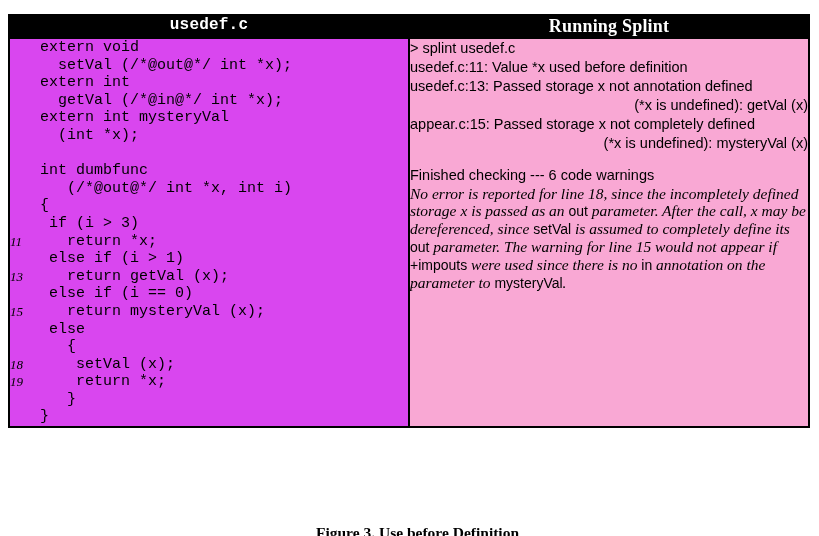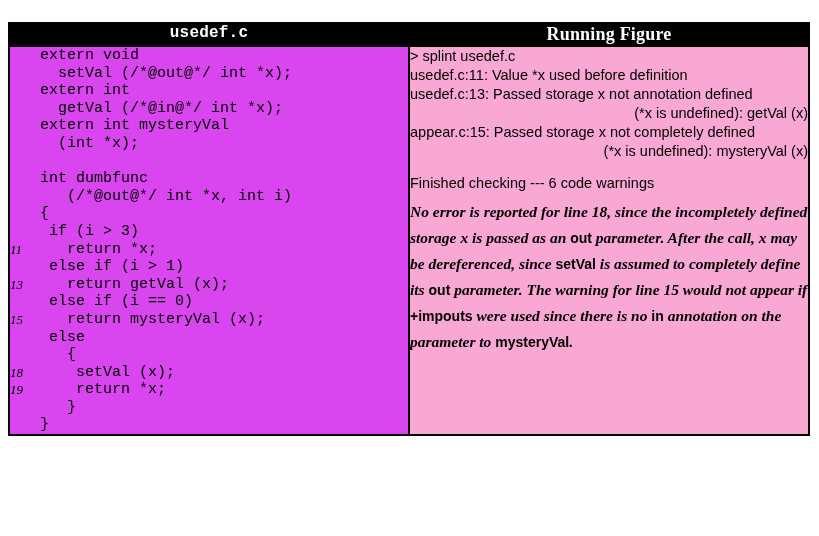--- a/index.html
+++ b/index.html
@@ -9,21 +9,21 @@
   }
   body {
     width: 819px;
     height: 536px;
     font-family: "Liberation Serif", serif;
     overflow: hidden;
   }
   .figure {
     position: absolute;
     left: 8px;
-    top: 22px;
+    top: 14px;
     width: 802px;
   }
   table.main {
     border-collapse: collapse;
     width: 802px;
     table-layout: fixed;
     border: 2px solid #000;
   }
   table.main td, table.main th {
     border: 2px solid #000;
@@ -90,23 +90,22 @@
     line-height: 19px;
     color: #000;
   }
   .out p { margin: 0; }
   .out .indent { padding-left: 74px; text-align: right; }
   .out .gap { height: 13px; }
   .note {
     font-family: "Liberation Serif", serif;
     font-style: italic;
     font-size: 15.5px;
-    line-height: 26px;
-    margin-top: 6px;
-    font-weight: bold;
+    line-height: 17px;
+    margin-top: 0;
   }
   .note .mono-ish {
     font-family: "Liberation Sans", sans-serif;
     font-style: normal;
     font-size: 14px;
   }
   .caption {
     position: absolute;
     left: 0;
     top: 510px;
@@ -118,21 +117,21 @@
   }
 </style>
 </head>
 <body>
 
 <div class="figure">
   <table class="main">
     <tbody>
         <tr>
       <th class="hdr hdr-left">usedef.c</th>
-      <th class="hdr hdr-right">Running Figure</th>
+      <th class="hdr hdr-right">Running Splint</th>
     </tr>
     <tr>
       <td class="code-cell">
         <div class="code" id="code-listing"><span class="row"><span class="ln"></span><span class="src">extern void</span></span><span class="row"><span class="ln"></span><span class="src">  setVal (/*@out@*/ int *x);</span></span><span class="row"><span class="ln"></span><span class="src">extern int</span></span><span class="row"><span class="ln"></span><span class="src">  getVal (/*@in@*/ int *x);</span></span><span class="row"><span class="ln"></span><span class="src">extern int mysteryVal</span></span><span class="row"><span class="ln"></span><span class="src">  (int *x);</span></span><span class="row"><span class="ln"></span><span class="src"></span></span><span class="row"><span class="ln"></span><span class="src">int dumbfunc</span></span><span class="row"><span class="ln"></span><span class="src">   (/*@out@*/ int *x, int i)</span></span><span class="row"><span class="ln"></span><span class="src">{</span></span><span class="row"><span class="ln"></span><span class="src"> if (i &gt; 3)</span></span><span class="row"><span class="ln">11</span><span class="src">   return *x;</span></span><span class="row"><span class="ln"></span><span class="src"> else if (i &gt; 1)</span></span><span class="row"><span class="ln">13</span><span class="src">   return getVal (x);</span></span><span class="row"><span class="ln"></span><span class="src"> else if (i == 0)</span></span><span class="row"><span class="ln">15</span><span class="src">   return mysteryVal (x);</span></span><span class="row"><span class="ln"></span><span class="src"> else</span></span><span class="row"><span class="ln"></span><span class="src">   {</span></span><span class="row"><span class="ln">18</span><span class="src">    setVal (x);</span></span><span class="row"><span class="ln">19</span><span class="src">    return *x;</span></span><span class="row"><span class="ln"></span><span class="src">   }</span></span><span class="row"><span class="ln"></span><span class="src">}</span></span></div>
       </td>
       <td class="out-cell">
         <div class="out">
           <p>&gt; splint usedef.c</p>
           <div id="out-messages">
                 <p>usedef.c:11: Value *x used before definition</p>

